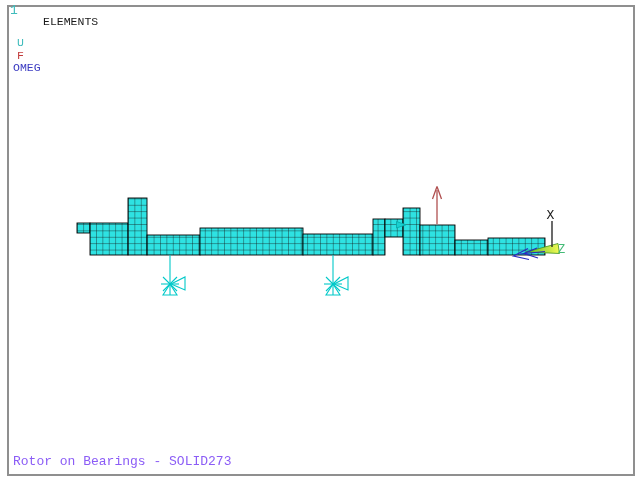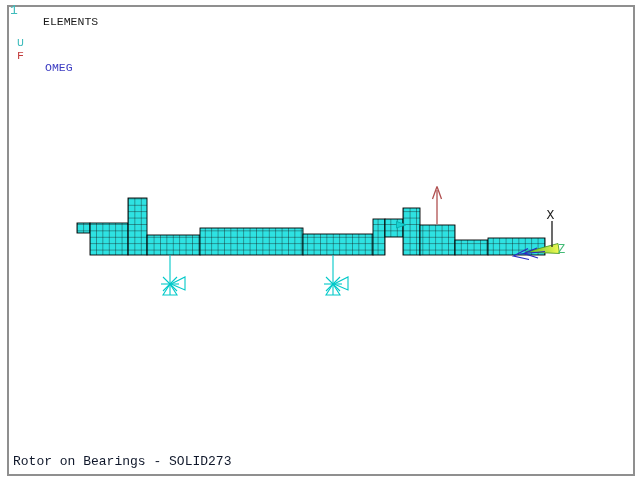--- a/index.html
+++ b/index.html
@@ -14,22 +14,22 @@
     position:absolute;left:7px;top:5px;width:624px;height:467px;
     border:2px solid #8f8f8f;
     background:#ffffff;
   }
   .gfx{position:absolute;left:0;top:0;width:640px;height:481px;}
   .txt{position:absolute;white-space:pre;line-height:1.05;}
   .win-id{left:10px;top:4px;font-size:13px;}
   .view-label{left:19px;top:16px;font-size:11.5px;color:#1a1a1a;padding-left:24px;}
   .legend-u{left:17px;top:37px;font-size:11.5px;}
   .legend-f{left:17px;top:50px;font-size:11.5px;}
-  .legend-omeg{left:13px;top:62px;font-size:11.5px;margin-left:32px;}
-  .plot-title{left:13px;top:455px;font-size:13px;color:#0f172a;text-align:center;}
+  .legend-omeg{left:13px;top:62px;font-size:11.5px;}
+  .plot-title{left:13px;top:455px;font-size:13px;color:#8b5cf6;text-align:center;}
   svg text{font-family:"Liberation Mono","DejaVu Sans Mono",monospace;}
 </style>
 </head>
 <body>
 
 <div class="screen">
 
   <div class="frame"></div>
 
   <svg class="gfx" viewBox="0 0 640 481">

